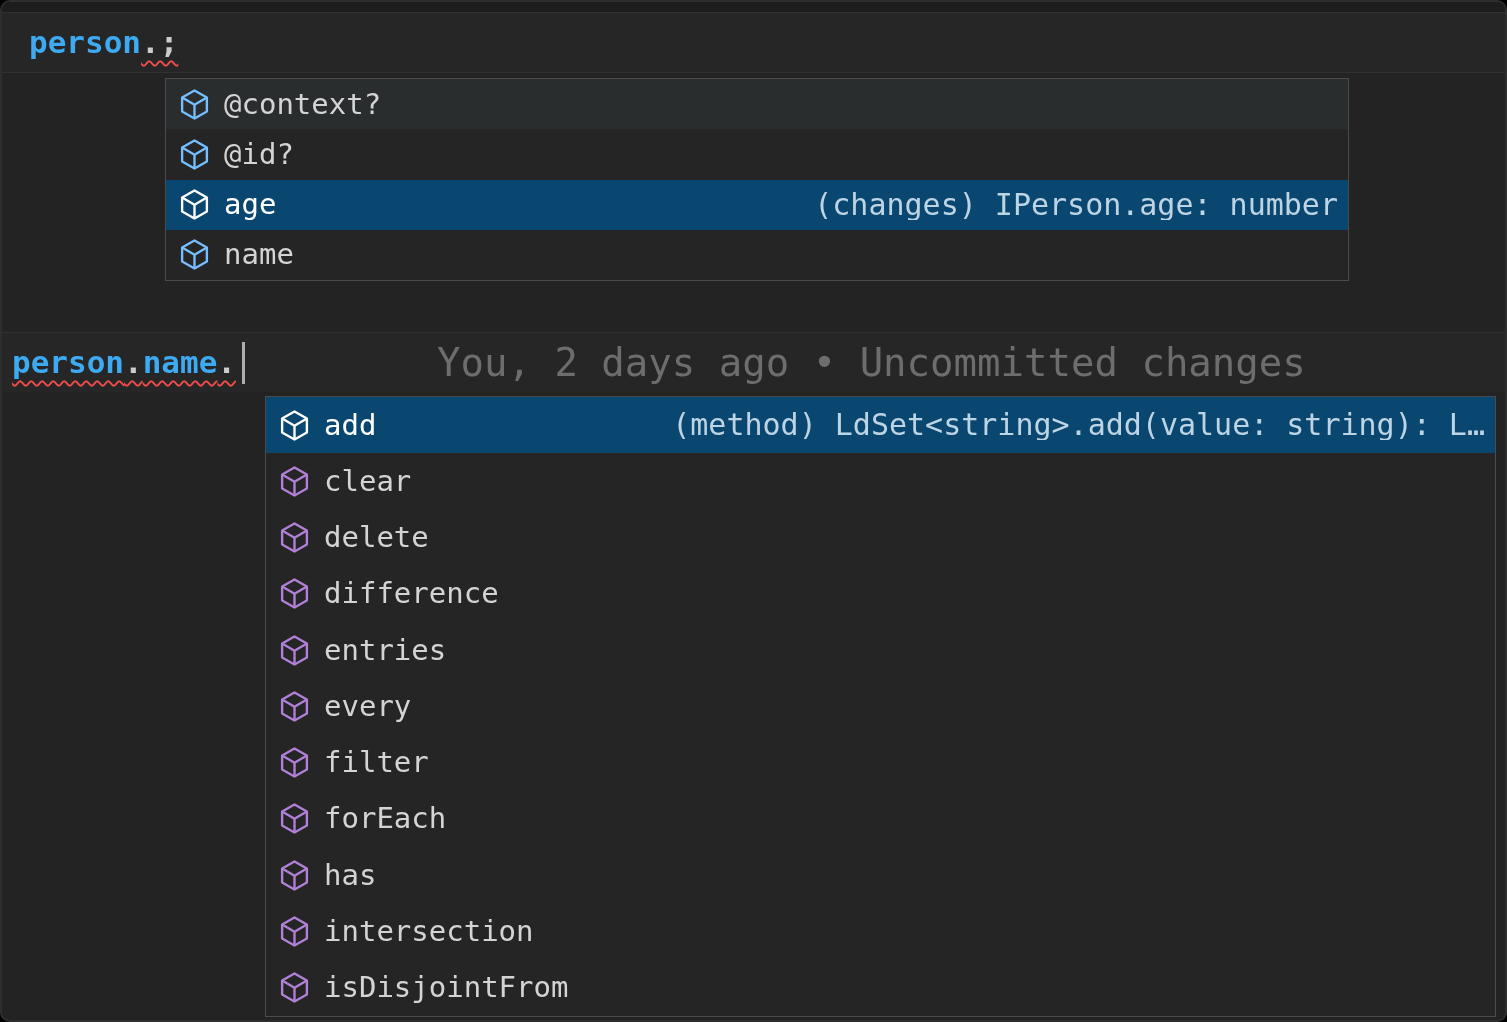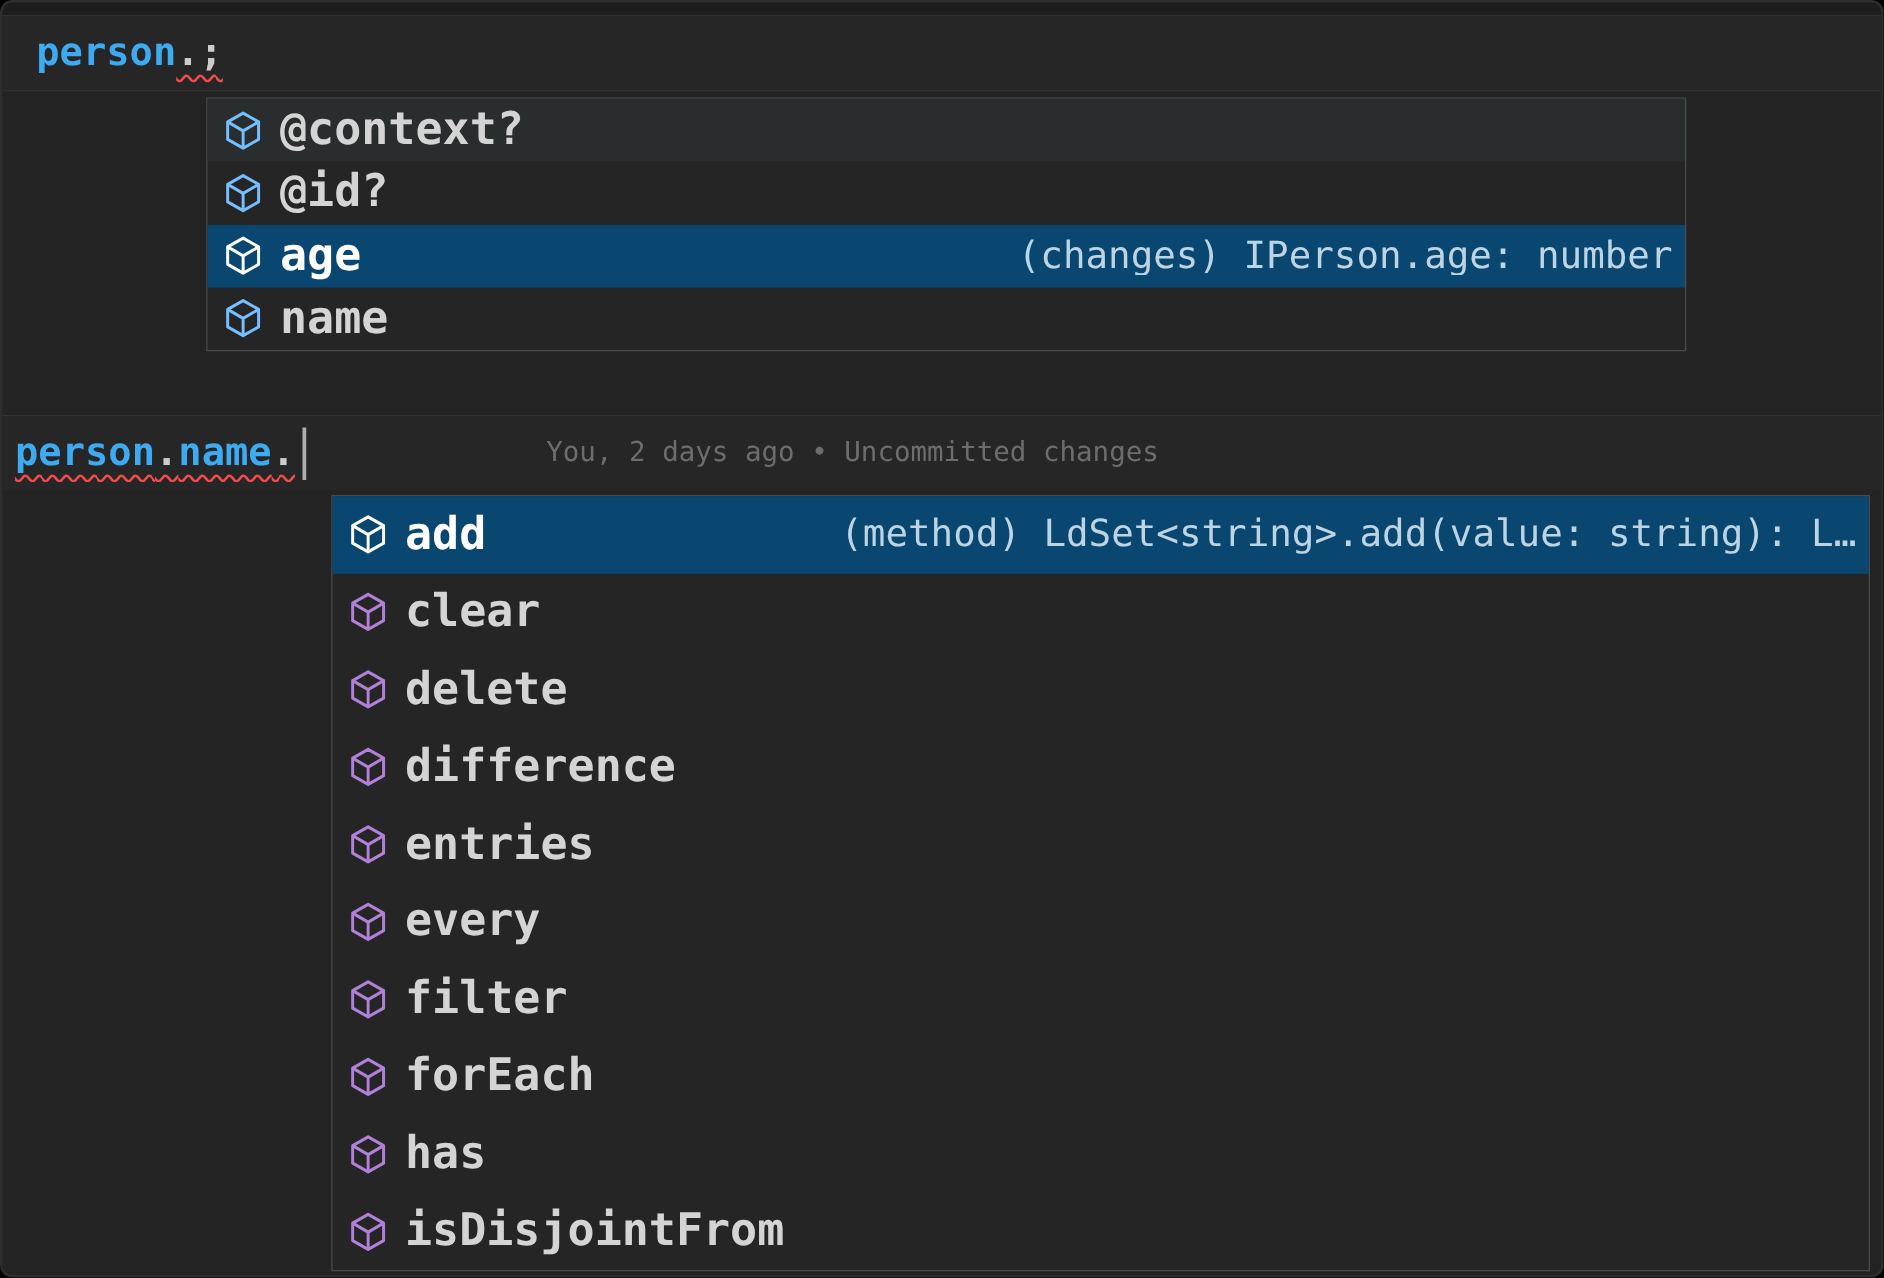--- a/index.html
+++ b/index.html
@@ -40,21 +40,21 @@
     text-underline-offset:7px;
   }
   .cursor{
     display:inline-block; width:3px; height:42px;
     background:var(--cursor,#aeafad);
     margin-left:6px; vertical-align:middle;
   }
   .blame{
     position:absolute; left:435px; top:0; bottom:0;
     display:flex; align-items:center;
-    font-size:22px; color:var(--blame,#6d6d6d); white-space:pre;
+    font-size:39px; color:var(--blame,#6d6d6d); white-space:pre;
   }
   
   .suggest{
     position:absolute;
     background:var(--widgetBg,#252526);
     border:1px solid var(--widgetBorder,#4b4b4b);
     display:flex; flex-direction:column;
   }
   .suggest-1{ left:163px; top:76px;  width:1184px; height:203px; }
   .suggest-2{ left:263px; top:378px; width:1231px; height:621px;margin-top:16px; }
@@ -66,21 +66,21 @@
   }
   .srow.hovered{ background:var(--hover,#2a2d2e); }
   .srow.selected{ background:var(--selection,#094771); }
   .cube{
     width:33px; height:33px; flex:0 0 auto; margin-right:13px;
   }
   .srow.kind-field  .cube{ color:var(--fieldIcon,#75beff); }
   .srow.kind-method .cube{ color:var(--methodIcon,#b180d7); }
   .srow.selected    .cube{ color:var(--selectedIcon,#ffffff); }
   .slabel{
-    font-size:36px; font-weight:700; line-height:1;
+    font-size:29px; font-weight:400; line-height:1;
     color:var(--label,#d4d4d4); white-space:pre;
   }
   .srow.selected .slabel{ color:var(--selectedLabel,#ffffff); }
   .sdetail{
     margin-left:auto; padding-left:30px;
     font-size:30px; line-height:1;
     color:var(--detail,#919191); white-space:pre;
     overflow:hidden;
   }
   .srow.selected .sdetail{ color:var(--selectedDetail,#bdd4e4); }
@@ -193,16 +193,22 @@
     <div class="srow kind-method">
       <svg class="cube">
           <use href="#cube"></use>
         </svg>
       <span class="slabel">has</span>
     </div>
     <div class="srow kind-method">
       <svg class="cube">
           <use href="#cube"></use>
         </svg>
+      <span class="slabel">intersection</span>
+    </div>
+    <div class="srow kind-method">
+      <svg class="cube">
+          <use href="#cube"></use>
+        </svg>
       <span class="slabel">isDisjointFrom</span>
     </div>
   </div>
 </div>
 
 </body></html>

